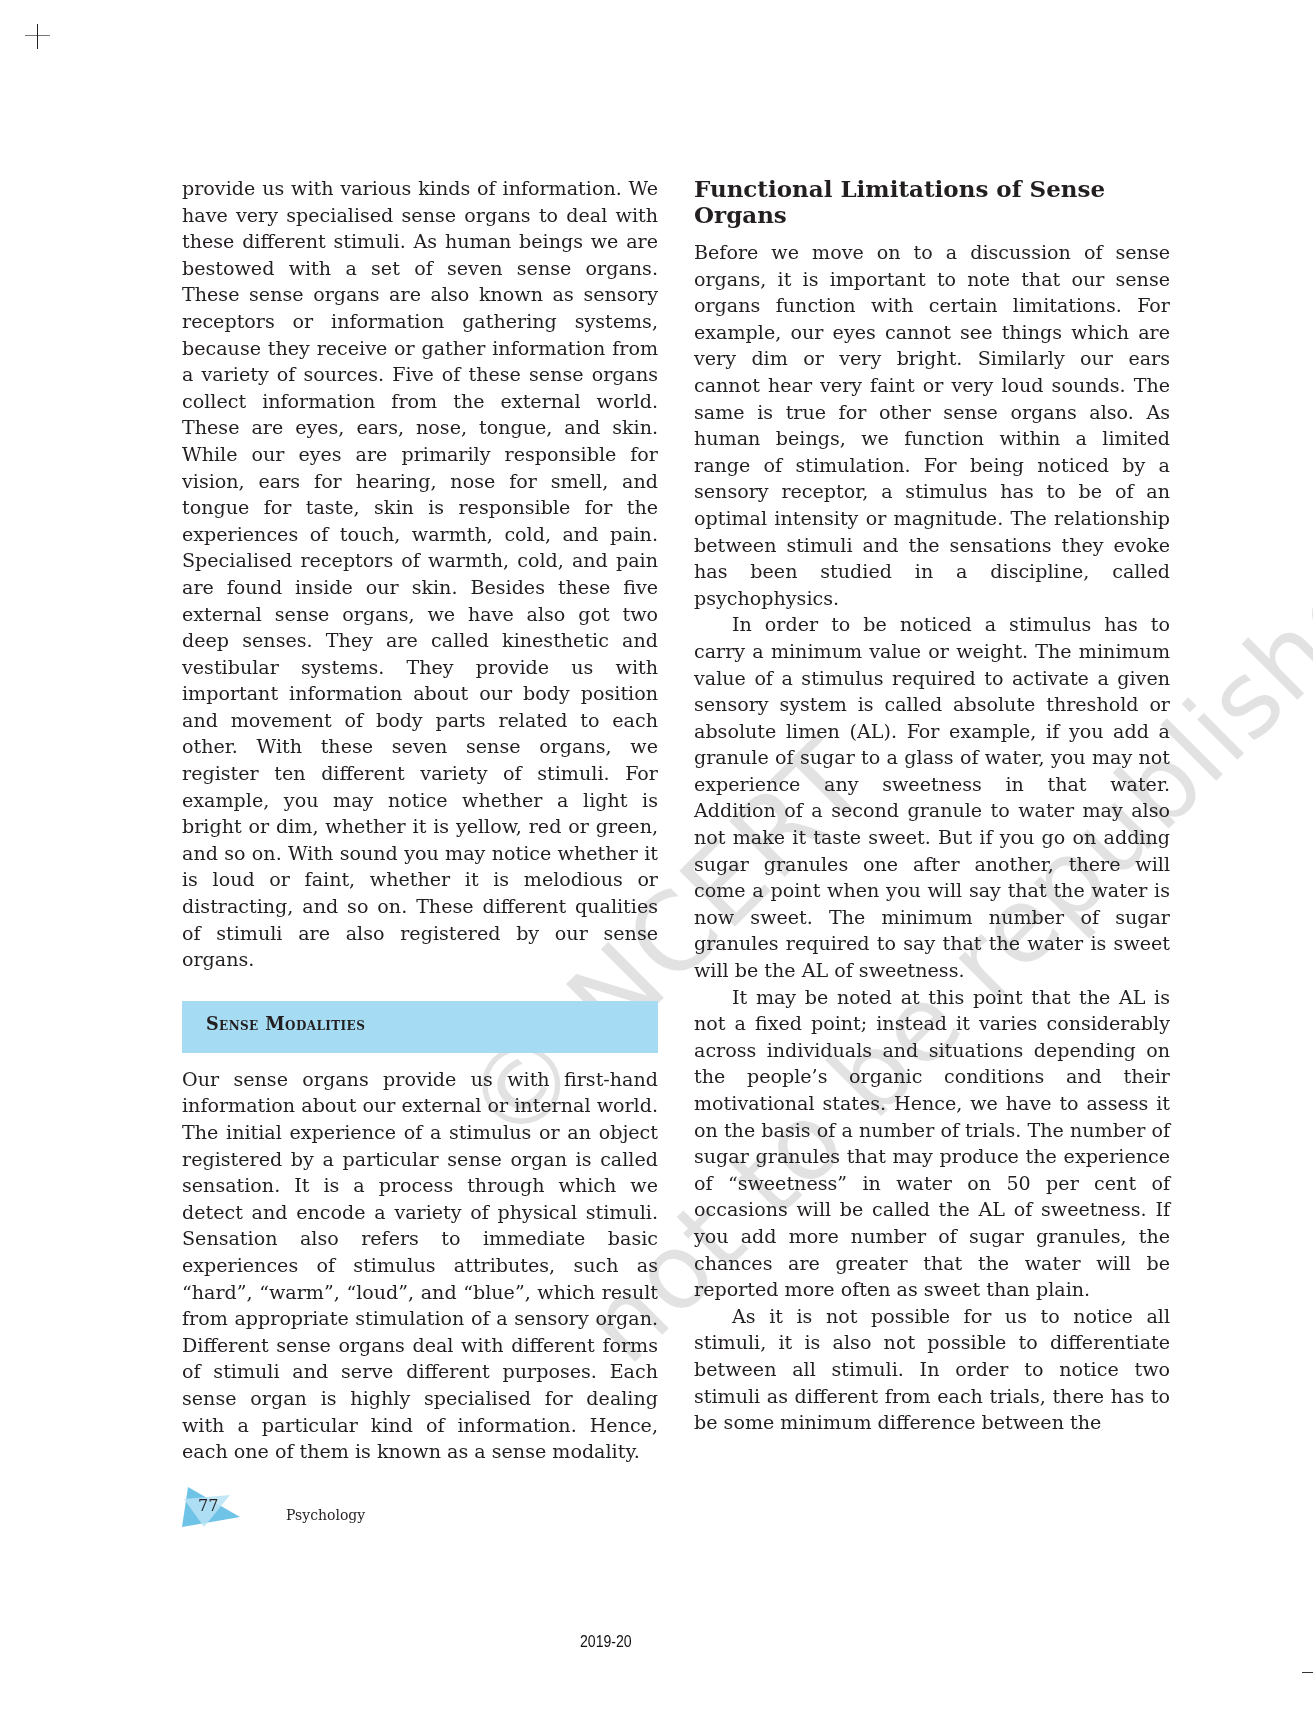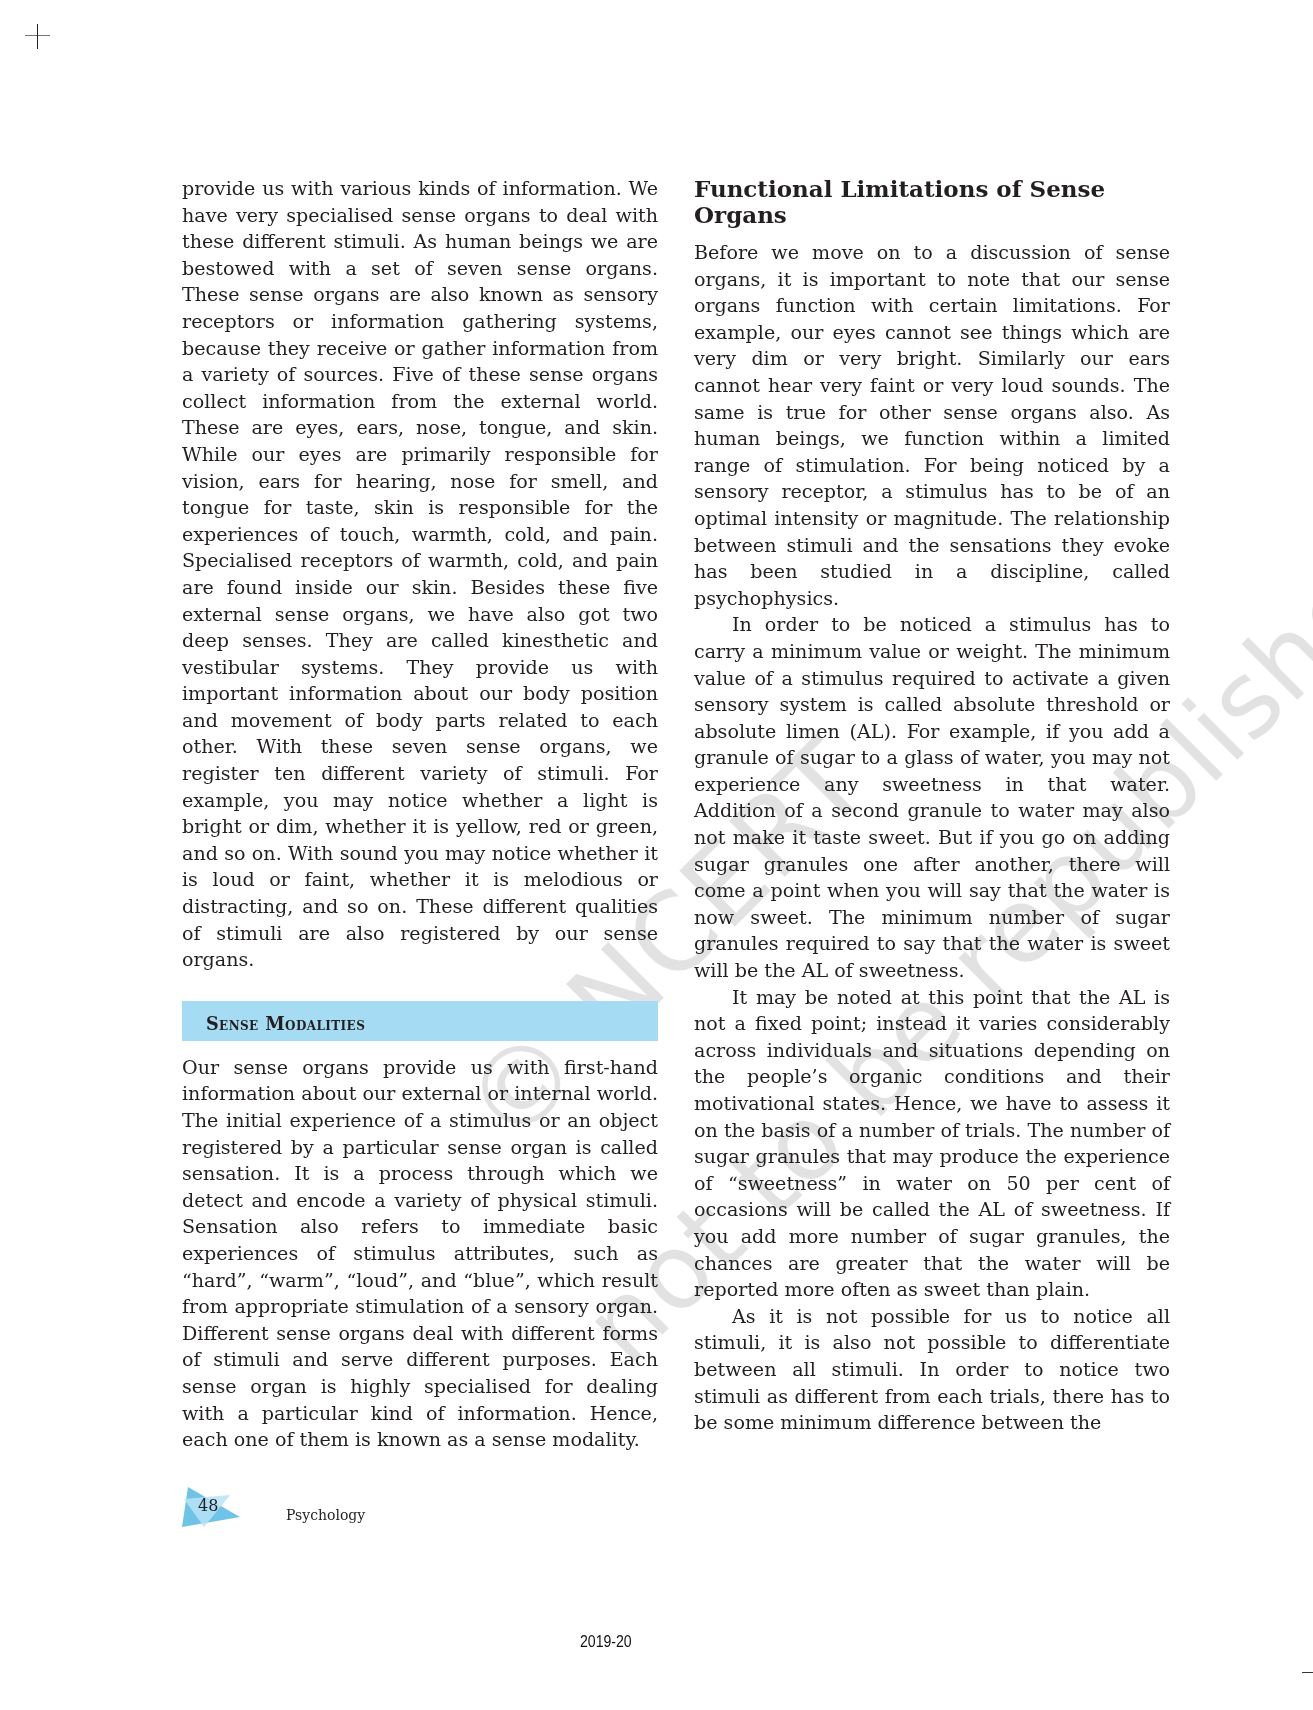--- a/index.html
+++ b/index.html
@@ -13,21 +13,21 @@
       font-family: "DejaVu Serif", serif; font-size: 19.1px; line-height: 26.6px; }
     .col p { margin: 0; text-align: justify; text-align-last: left; }
     .col-left { left: 182px; }
     .col-right { left: 694px; }
     .indent { text-indent: 38px; }
     b.term { font-weight: normal; }
 
     .right-heading { margin: 0 0 12px 0; font-family: "DejaVu Serif", serif; font-weight: bold;
       font-size: 23px; line-height: 26px; color: #231f20; }
 
-    .section-bar { margin: 27px 0 14px 0; height: 40px; background: #a6dcf3; position: relative; }
+    .section-bar { margin: 27px 0 14px 0; height: 52px; background: #a6dcf3; position: relative; }
     .section-bar span { position: absolute; left: 24px; top: 10px; font-family: "DejaVu Serif", serif;
       font-weight: bold; font-size: 17.6px; letter-spacing: 0.4px; color: #231f20; font-variant: small-caps; }
 
     .watermark { position: absolute; font-family: "DejaVu Sans", sans-serif; color: rgba(150,150,150,0.28);
       white-space: nowrap; transform-origin: 0 0; pointer-events: none; }
     .wm1 { left: 440px; top: 1080px; font-size: 108px; transform: rotate(-45deg); letter-spacing: 2px; }
     .wm2 { left: 560px; top: 1300px; font-size: 104px; transform: rotate(-45deg); letter-spacing: 1px; }
 
     .page-badge { position: absolute; left: 182px; top: 1487px; width: 58px; height: 40px; }
     .page-number { position: absolute; left: 198px; top: 1496px; font-family: "DejaVu Serif", serif;
@@ -61,16 +61,16 @@
     <p><span>Before we move on to a discussion of sense organs, it is important to note that our sense organs function with certain limitations. For example, our eyes cannot see things which are very dim or very bright. Similarly our ears cannot hear very faint or very loud sounds. The same is true for other sense organs also. As human beings, we function within a limited range of stimulation. For being noticed by a sensory receptor, a stimulus has to be of an optimal intensity or magnitude. The relationship between stimuli and the sensations they evoke has been studied in a discipline, called </span><b class="term">psychophysics</b><span>.</span></p>
     <p class="indent"><span>In order to be noticed a stimulus has to carry a minimum value or weight. The minimum value of a stimulus required to activate a given sensory system is called </span><b class="term">absolute threshold</b><span> or </span><b class="term">absolute limen</b><span> (AL). For example, if you add a granule of sugar to a glass of water, you may not experience any sweetness in that water. Addition of a second granule to water may also not make it taste sweet. But if you go on adding sugar granules one after another, there will come a point when you will say that the water is now sweet. The minimum number of sugar granules required to say that the water is sweet will be the AL of sweetness.</span></p>
     <p class="indent">It may be noted at this point that the AL is not a fixed point; instead it varies considerably across individuals and situations depending on the people’s organic conditions and their motivational states. Hence, we have to assess it on the basis of a number of trials. The number of sugar granules that may produce the experience of “sweetness” in water on 50 per cent of occasions will be called the AL of sweetness. If you add more number of sugar granules, the chances are greater that the water will be reported more often as sweet than plain.</p>
     <p class="indent">As it is not possible for us to notice all stimuli, it is also not possible to differentiate between all stimuli. In order to notice two stimuli as different from each trials, there has to be some minimum difference between the</p>
   </div>
 
   <svg class="page-badge" viewBox="0 0 58 40">
     <polygon points="6,0 58,30 0,40" fill="#6fc3e6"></polygon>
     <polygon points="2,12 48,8 22,40" fill="#b9e3f5" opacity="0.85"></polygon>
   </svg>
-  <div class="page-number">48</div>
+  <div class="page-number">77</div>
   <div class="book-title">Psychology</div>
   <div class="year-label">2019-20</div>
 </div>
 
 </body></html>

